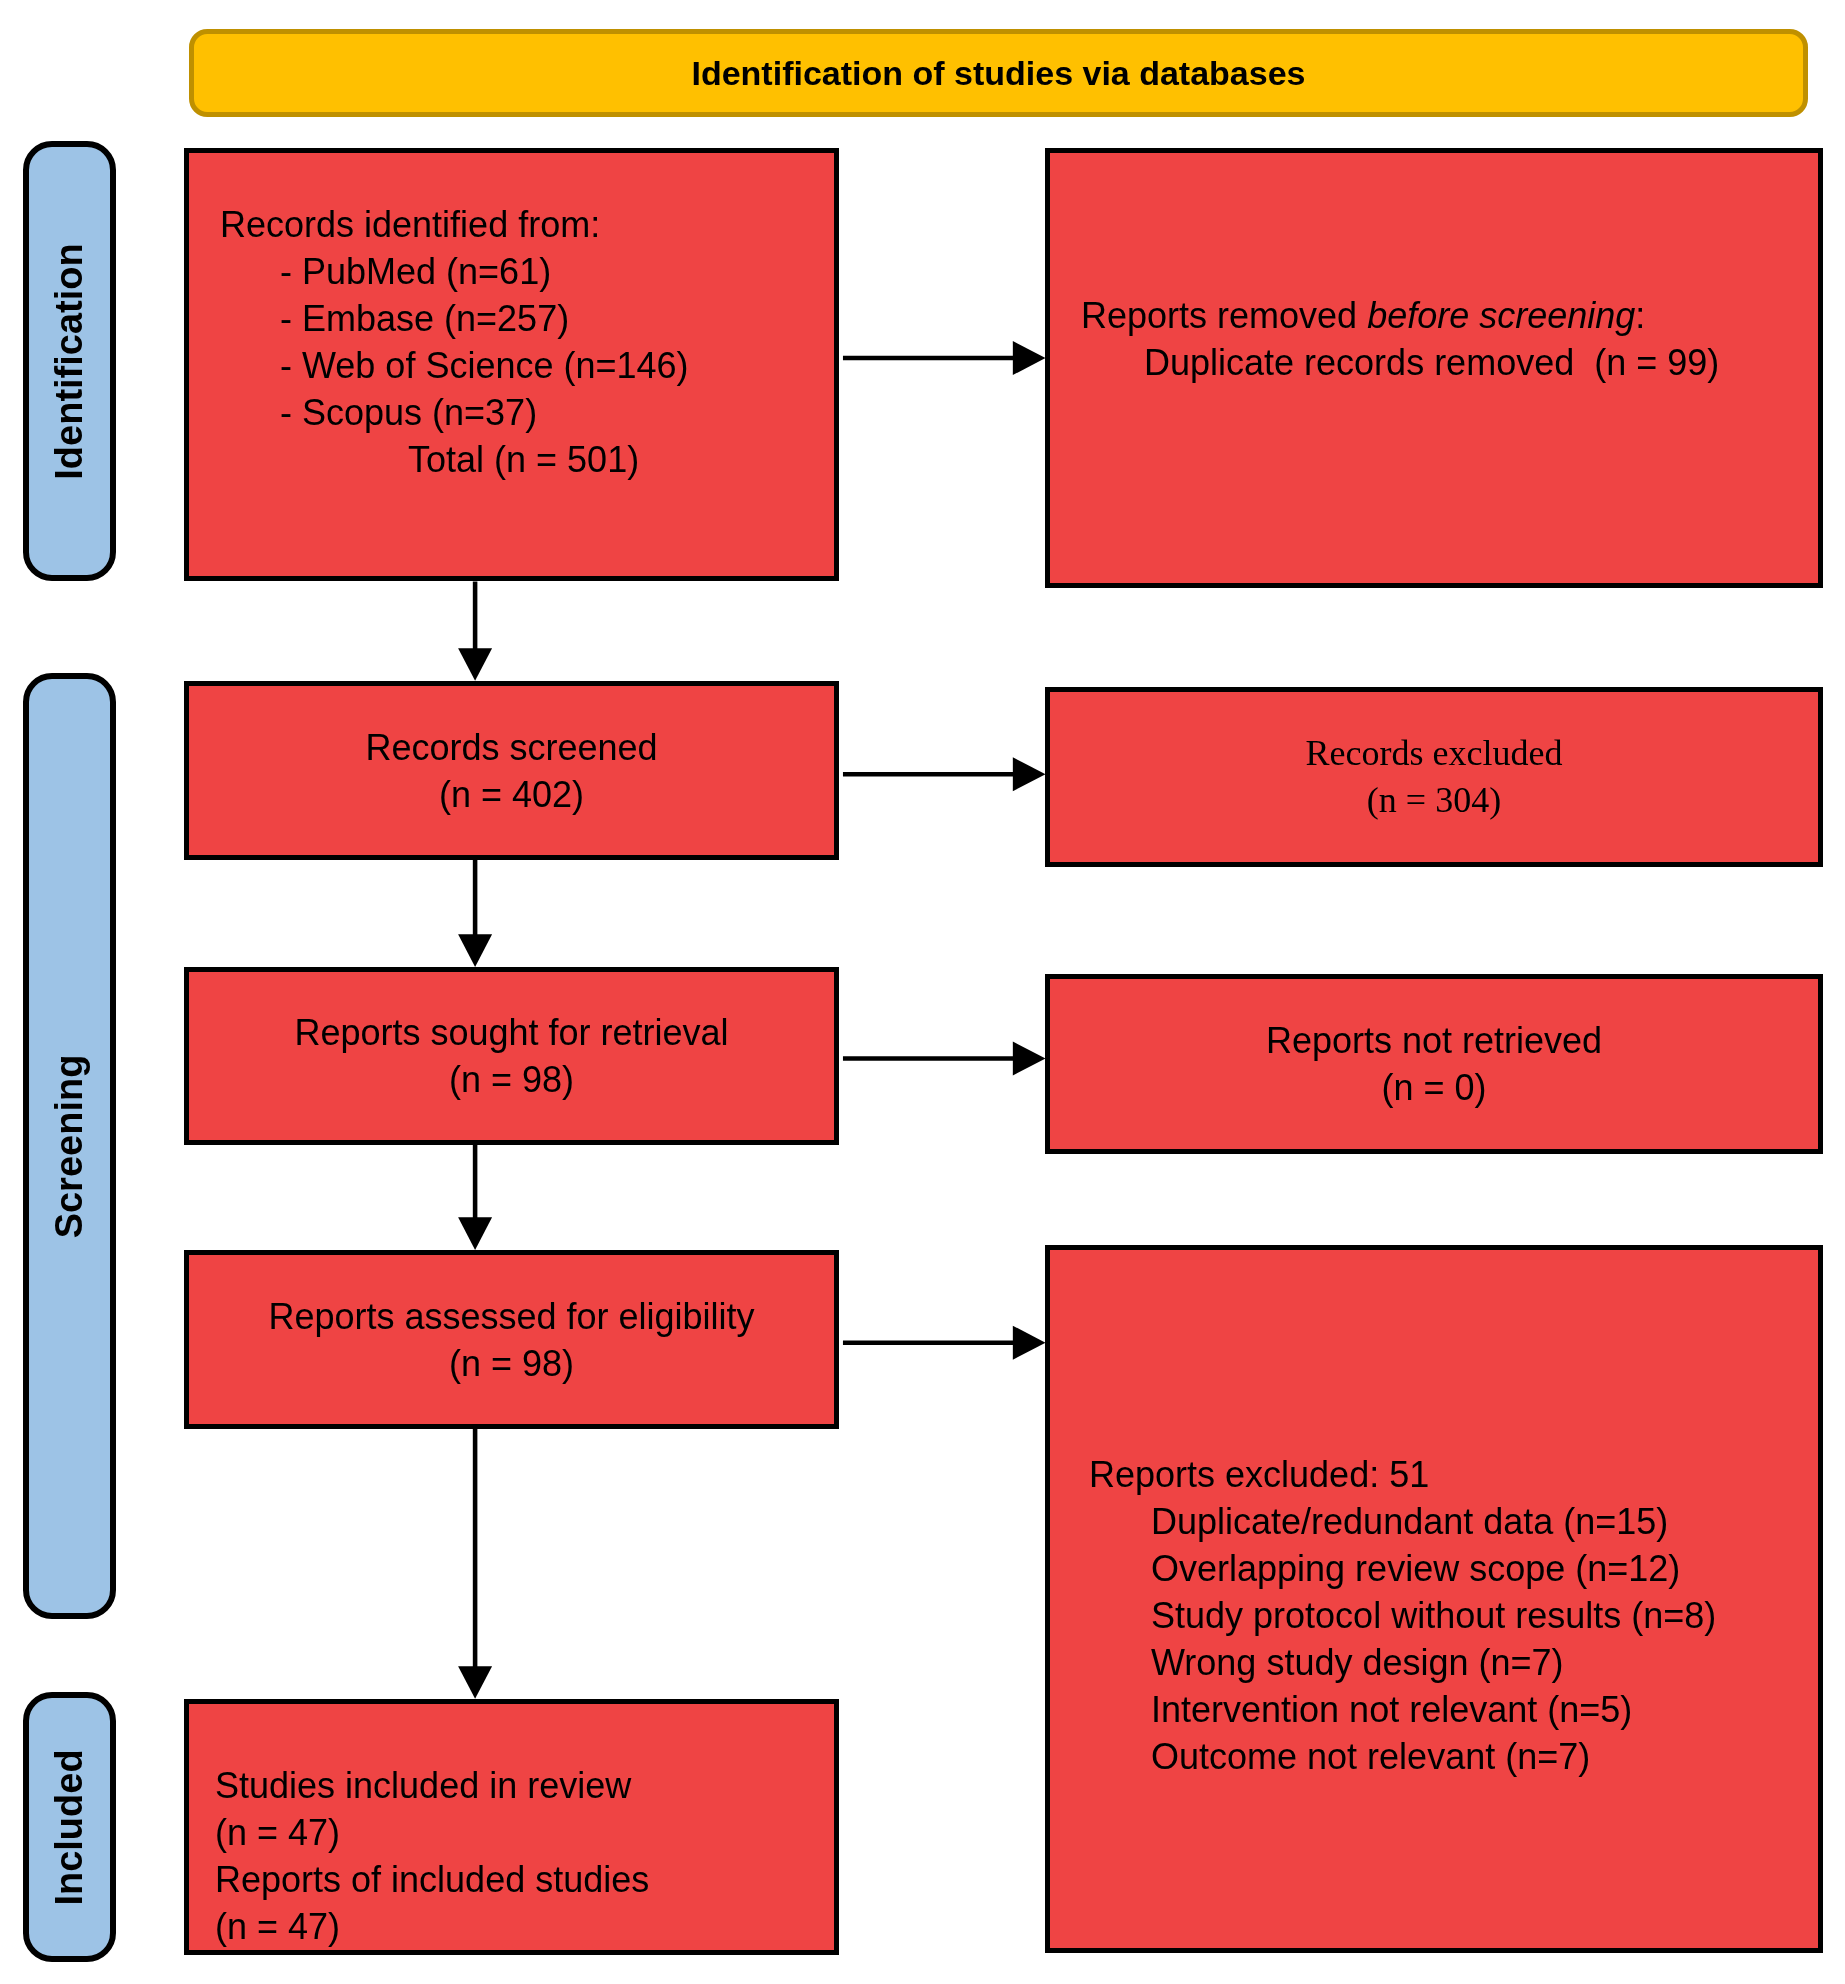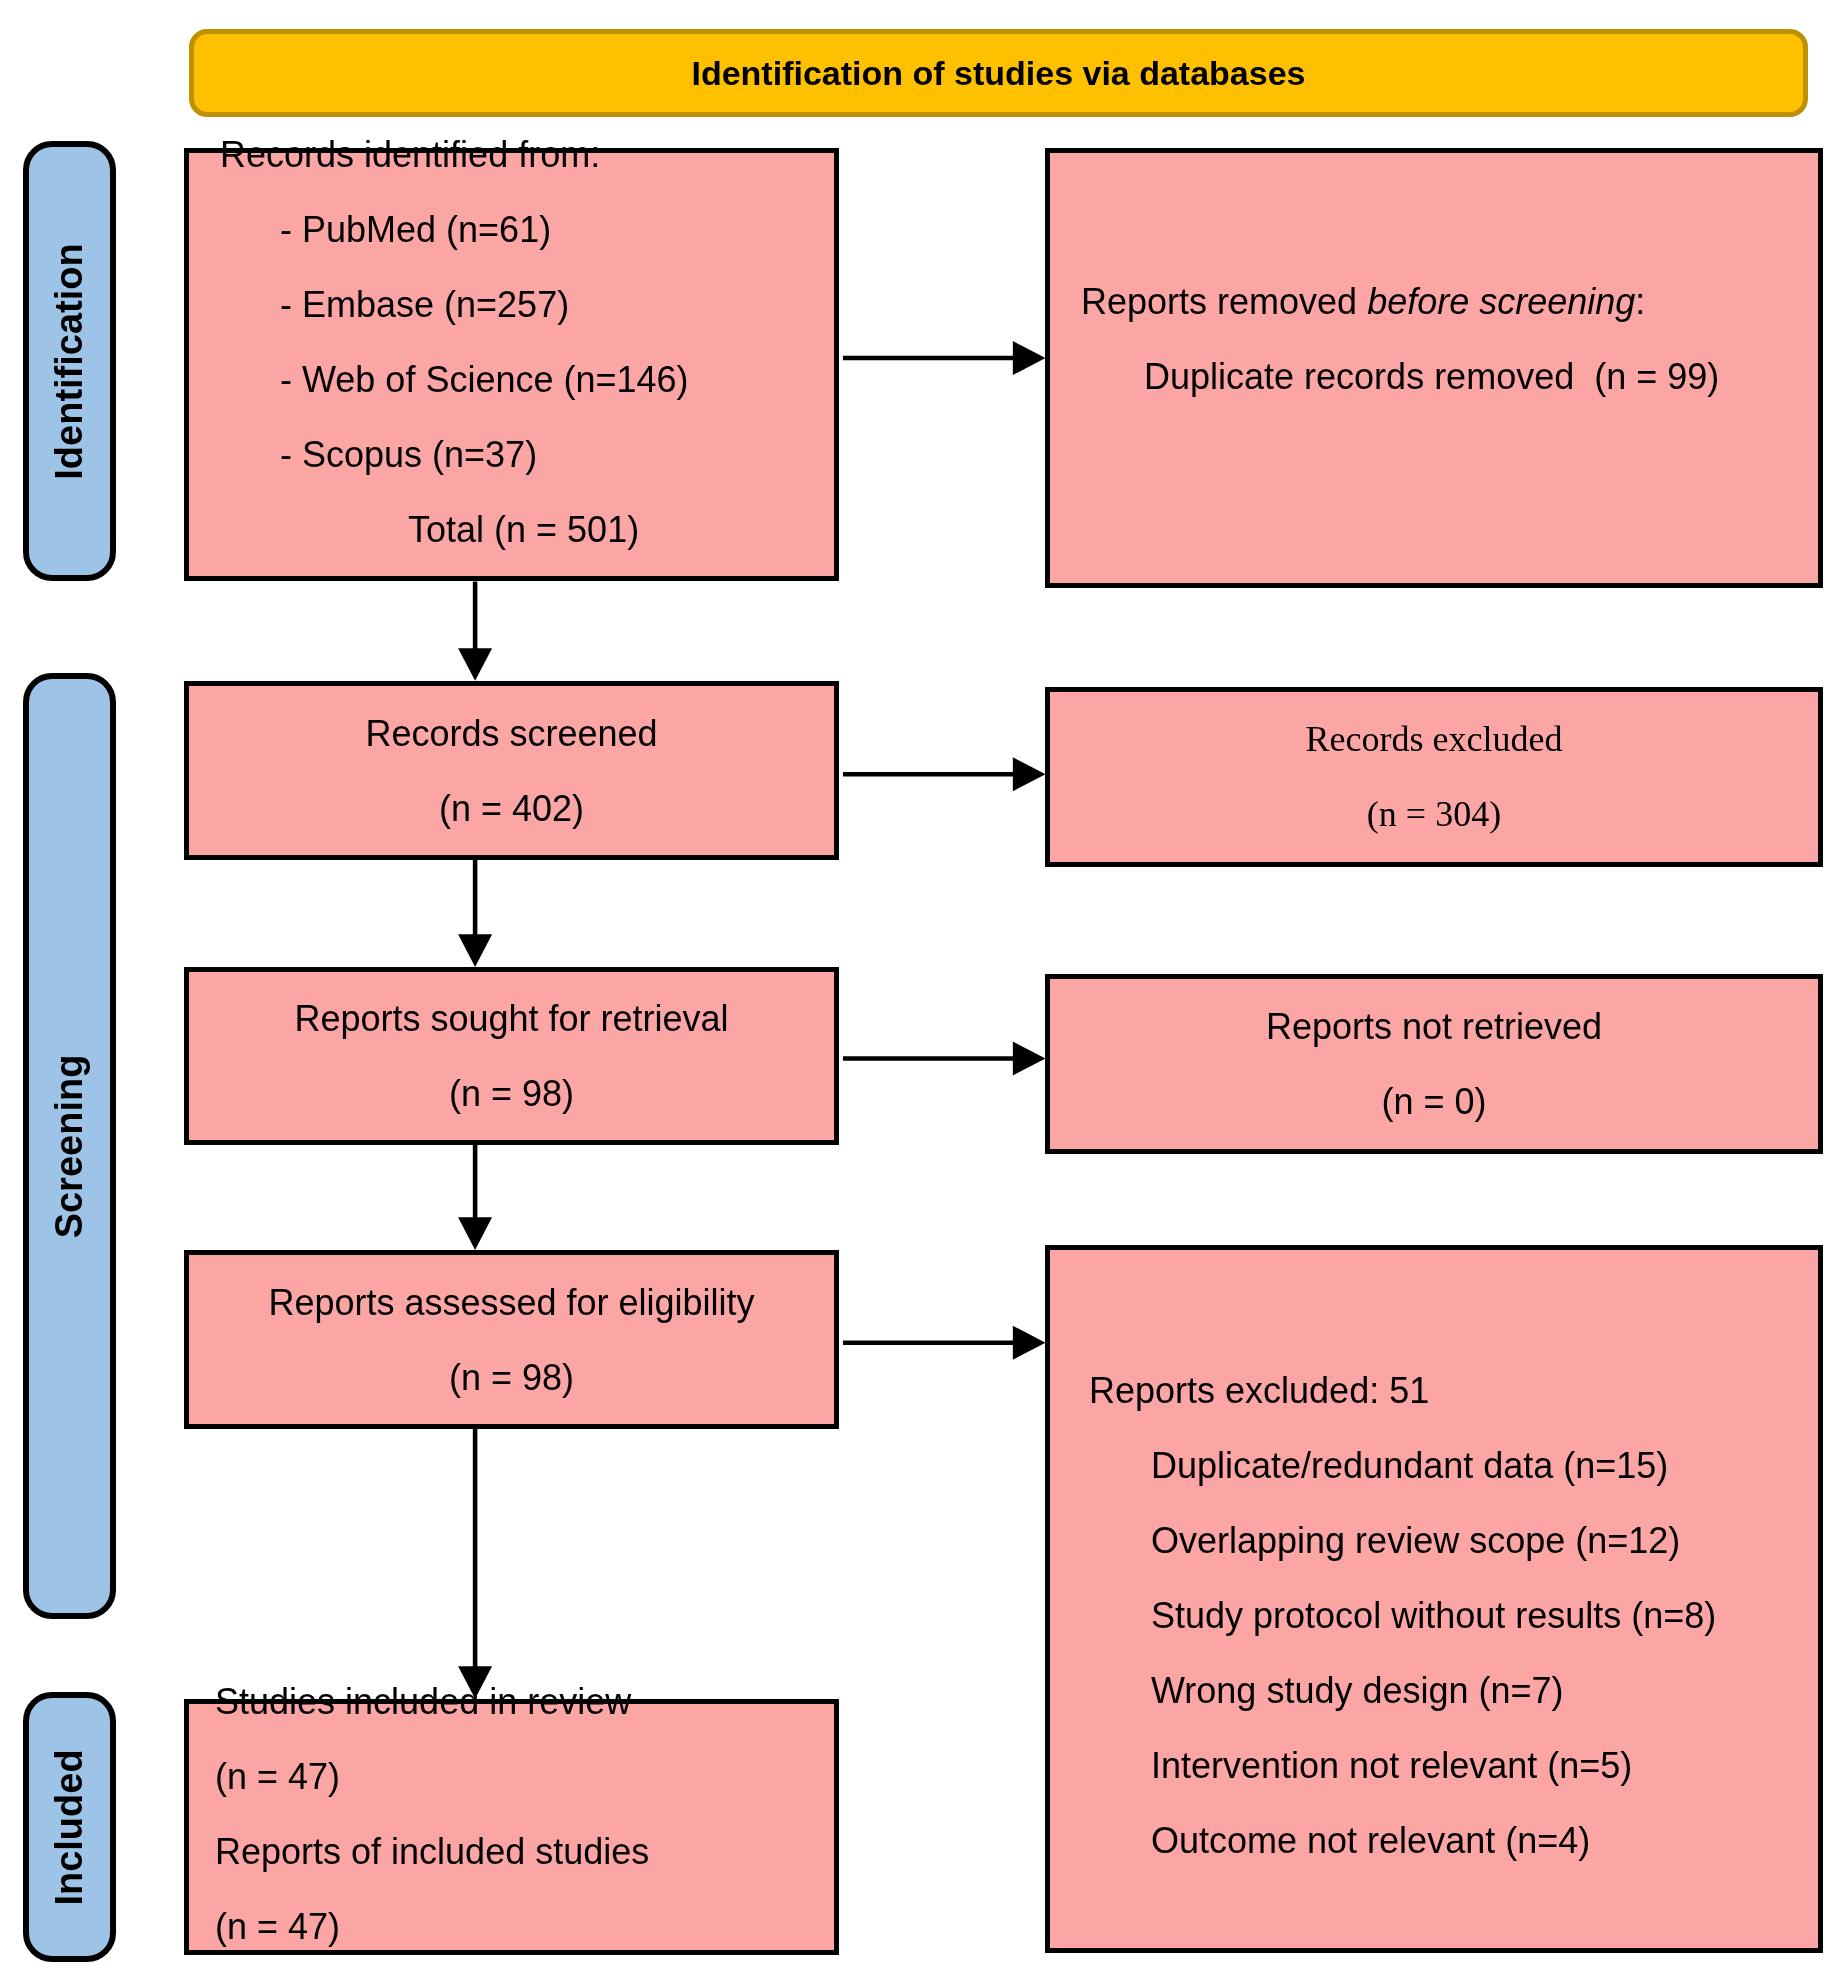--- a/index.html
+++ b/index.html
@@ -31,25 +31,25 @@
   .stage-identification { top:141px; height:440px; }
   .stage-screening { top:673px; height:946px; }
   .stage-included { top:1692px; height:270px; }
   .vlabel {
     transform:rotate(-90deg);
     white-space:nowrap;
     font-size:38px; font-weight:bold;
   }
   .box {
     position:absolute;
-    background:#fca5a5;
+    background:#ef4444;
     border:5.9px solid #000;
     box-sizing:border-box;
     font-size:36px; line-height:47px;
-    display:flex; flex-direction:column; justify-content:center;gap:28px;
+    display:flex; flex-direction:column; justify-content:center;
   }
   .box-centered { align-items:center; text-align:center; }
   .lcol { left:184px; width:655px; }
   .rcol { left:1045px; width:778px; }
   .box-identified   { top:148px;  height:433px; padding-left:31px;  padding-bottom:46px; }
   .box-removed      { top:148px;  height:440px; padding-left:31px;  padding-bottom:59px; }
   .box-screened     { top:681px; height:179px; }
   .box-excluded     { top:687px; height:180px;font-family:Liberation Serif, serif; }
   .box-sought       { top:967px; height:178px; }
   .box-notretrieved { top:974px; height:180px; }
@@ -119,21 +119,21 @@
     <div>(n = 98)</div>
   </div>
 
   <div class="box rcol box-reports-excluded">
     <div>Reports excluded: 51</div>
     <div class="indent-reason">Duplicate/redundant data (n=15)</div>
     <div class="indent-reason">Overlapping review scope (n=12)</div>
     <div class="indent-reason">Study protocol without results (n=8)</div>
     <div class="indent-reason">Wrong study design (n=7)</div>
     <div class="indent-reason">Intervention not relevant (n=5)</div>
-    <div class="indent-reason">Outcome not relevant (n=4)</div>
+    <div class="indent-reason">Outcome not relevant (n=7)</div>
   </div>
 
   <div class="box lcol box-included">
     <div>Studies included in review</div>
     <div>(n = 47)</div>
     <div>Reports of included studies</div>
     <div>(n = 47)</div>
   </div>
 
   <svg class="arrows" width="1846" height="1985" viewBox="0 0 2825 3038">

